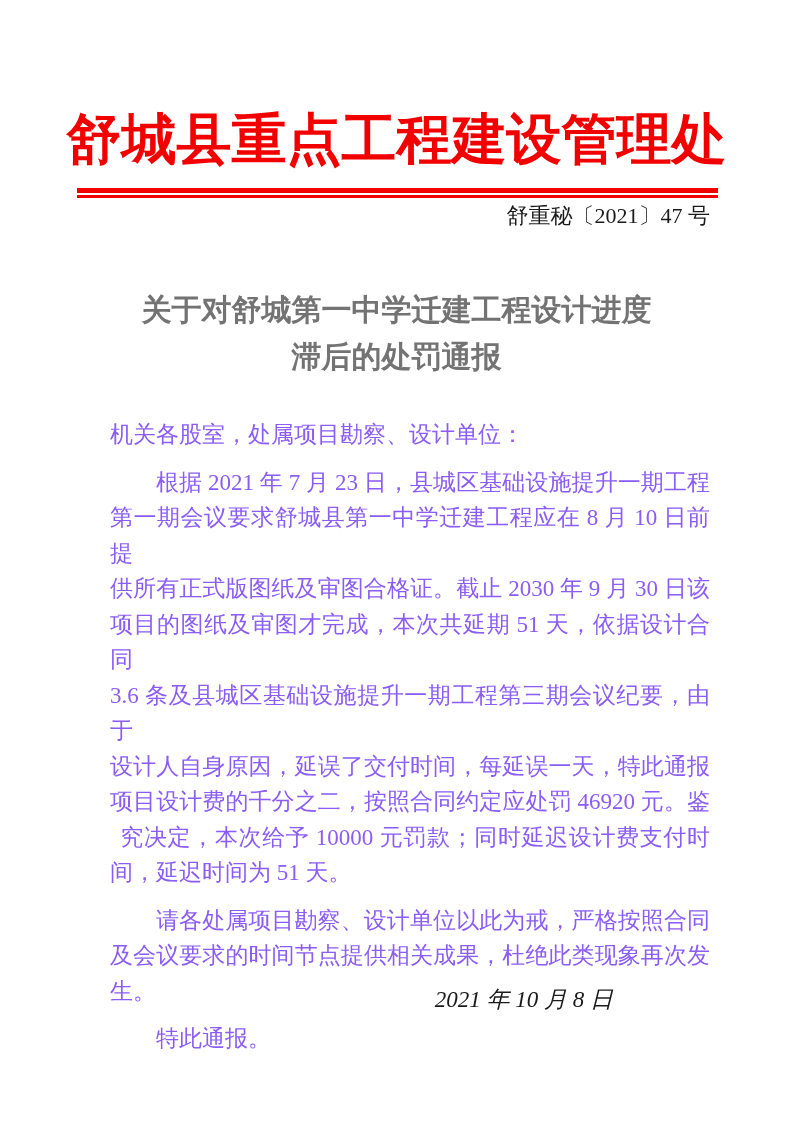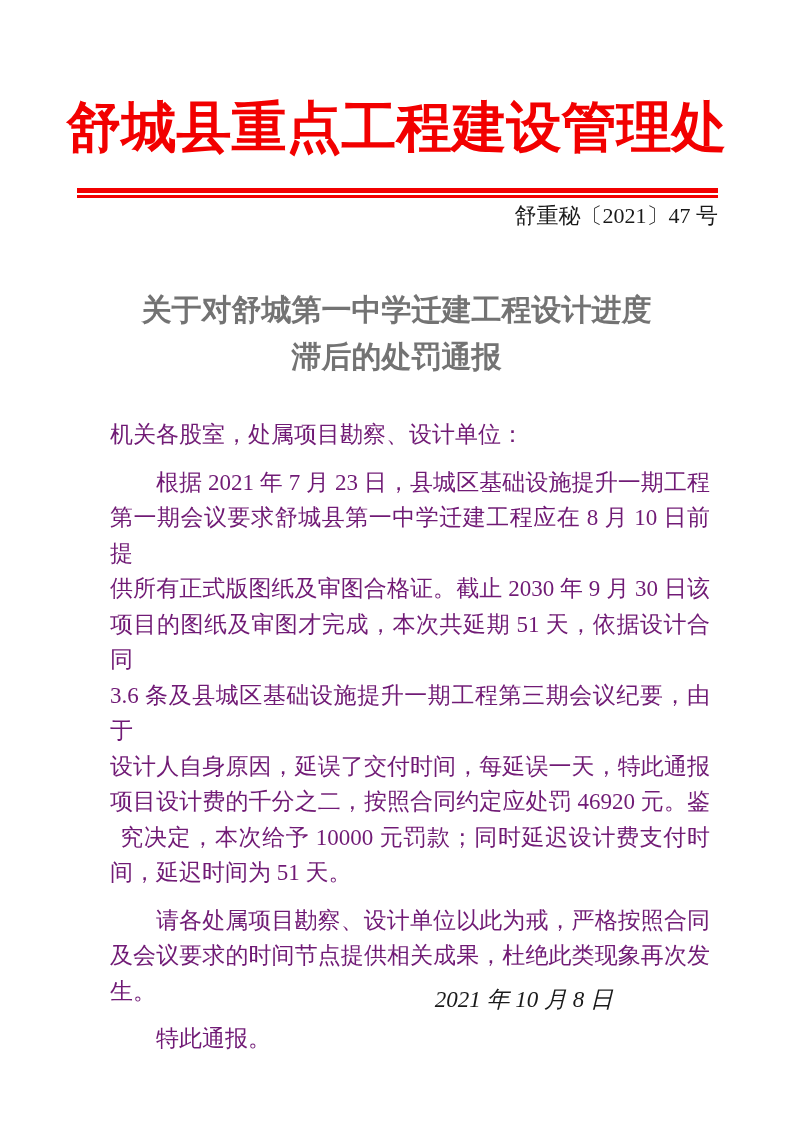--- a/index.html
+++ b/index.html
@@ -13,21 +13,21 @@
     height: 1122px;
     background: #ffffff;
     overflow: hidden;
     font-family: "Liberation Serif", "DejaVu Serif", serif;
     color: #1a1a1a;
   }
 
   
   .org-name {
     position: absolute;
-    top: 88px;
+    top: 100px;
     left: 0;
     width: 793px;
     text-align: center;
     font-size: 55px;
     line-height: 80px;
     font-weight: bold;
     color: #f20000;
     letter-spacing: 0px;
     white-space: nowrap;
   }
@@ -42,21 +42,21 @@
     border-top: 5px solid #f20000;
     border-bottom: 3px solid #f20000;
     background: #ffffff;
     box-sizing: content-box;
   }
 
   
   .doc-number {
     position: absolute;
     top: 201px;
-    left: 85px;
+    left: 77px;
     width: 633px;
     text-align: right;
     font-size: 22px;
     line-height: 30px;
     color: #1a1a1a;
     white-space: nowrap;
   }
 
   
   .doc-title {
@@ -72,21 +72,21 @@
   }
 
   
   .body-text {
     position: absolute;
     top: 417px;
     left: 110px;
     width: 600px;
     font-size: 23px;
     line-height: 35.5px;
-    color: #701a75;
+    color: #8b5cf6;
   }
   .body-line {
     width: 600px;
   }
   .jst {
     text-align: justify;
     text-align-last: justify;
   }
   .ind2 {
     text-indent: 2em;

